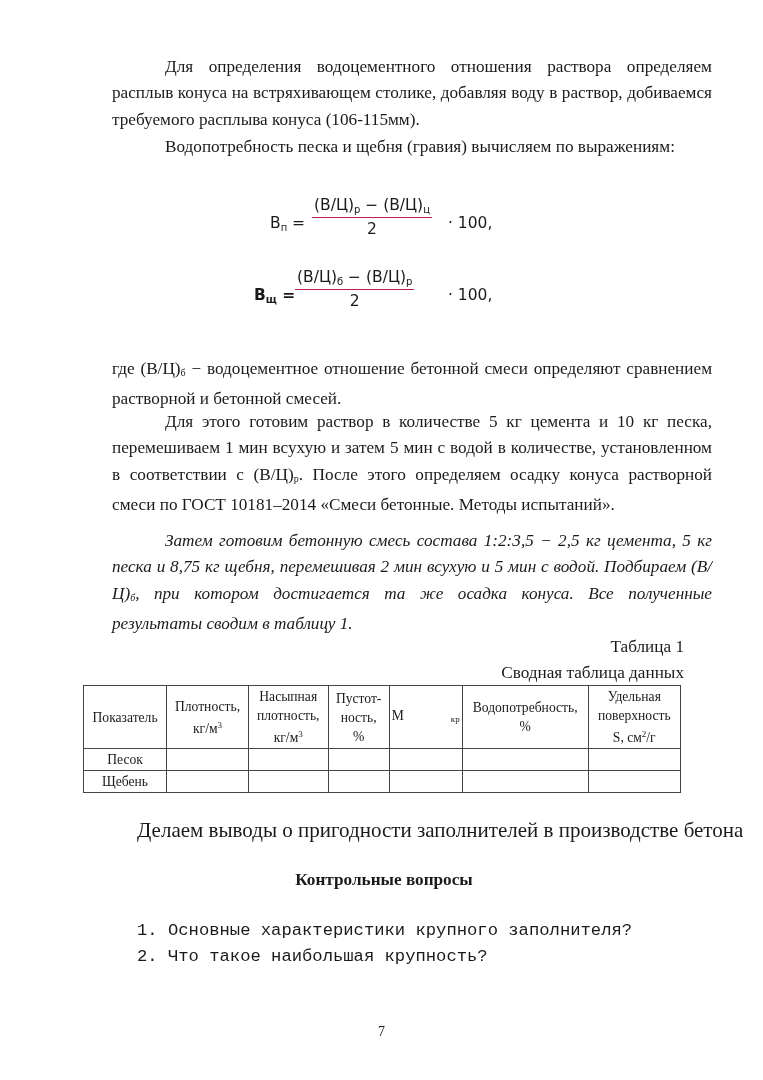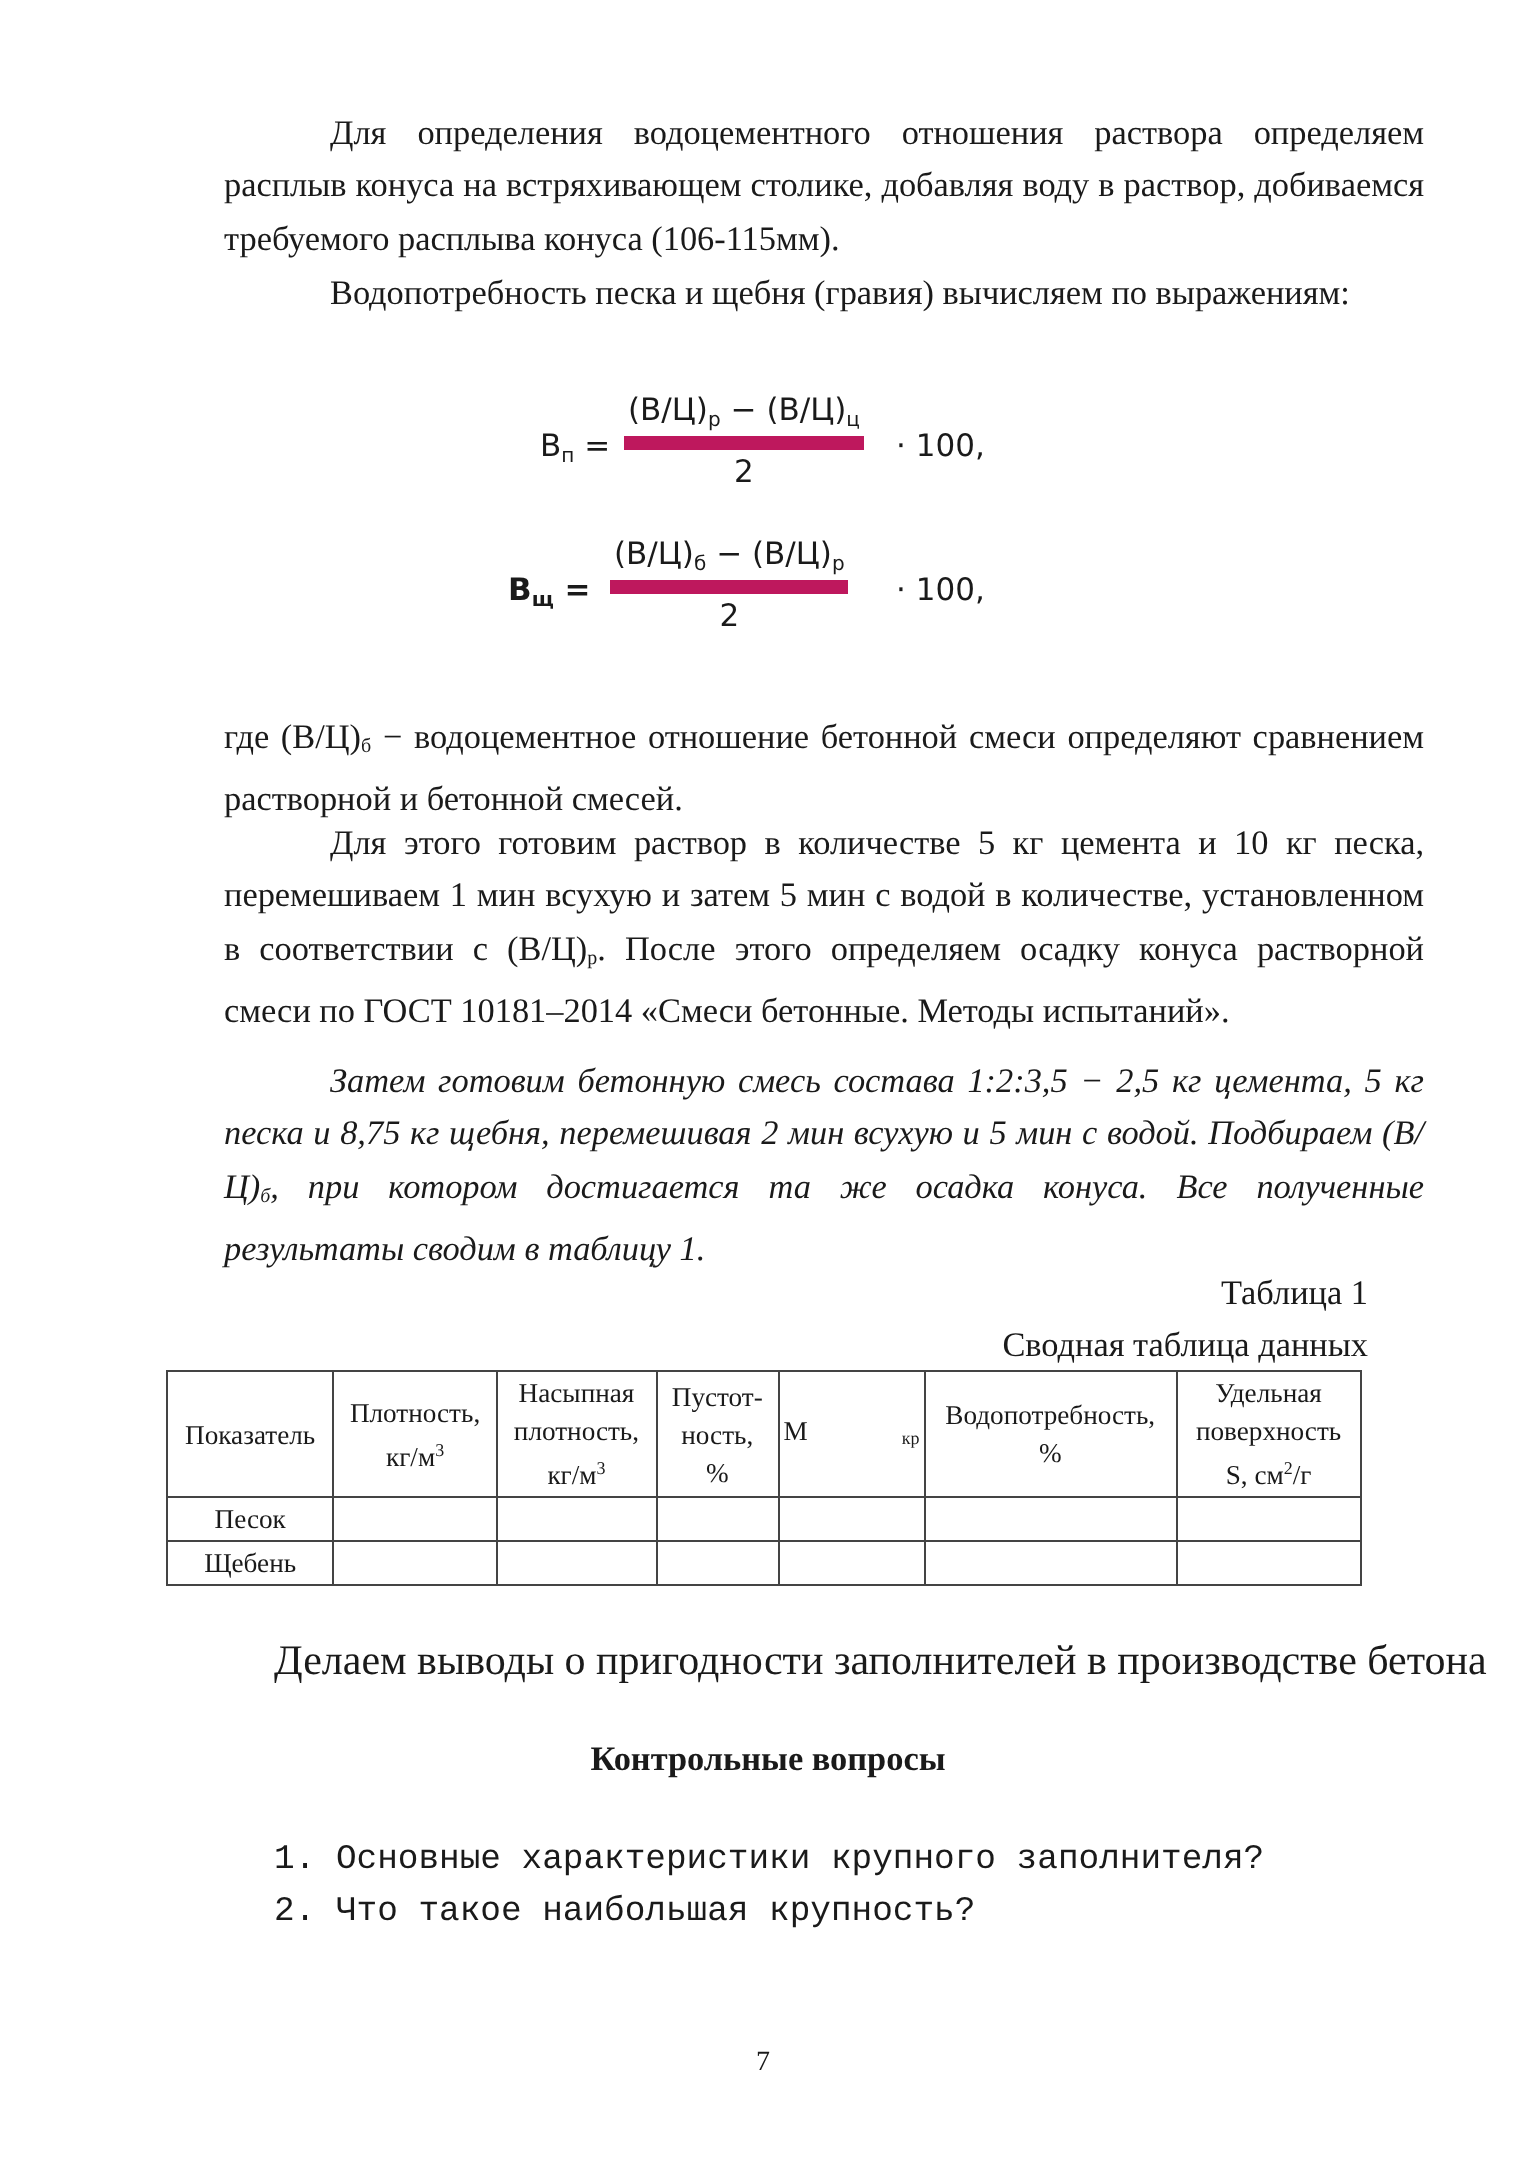--- a/index.html
+++ b/index.html
@@ -13,21 +13,21 @@
       font-size: 17.2px; line-height: 26.4px; text-align: justify; margin: 16px;
     }
     .para.indent { text-indent: 53px; }
     sub.s { font-size: 10px; vertical-align: -2px; }
     .formula {
       position: absolute; left: 0; width: 763px; height: 60px;
       font-family: "DejaVu Sans", sans-serif; font-size: 15.5px;
     }
     .formula .lhs { position: absolute; top: 18px; }
     .formula .frac { position: absolute; top: 0; text-align: center; }
-    .formula .num { display: block; padding: 0 2px 2px 2px; border-bottom: 7px solid #be185d; white-space: nowrap; }
+    .formula .num { display: block; padding: 0 2px 2px 2px; border-bottom: 1px solid #be185d; white-space: nowrap; }
     .formula .den { display: block; padding-top: 2px; }
     .formula .rhs { position: absolute; top: 18px; }
     .formula sub { font-size: 10px; vertical-align: -3px; }
     .caption-right { position: absolute; left: 84px; width: 600px; text-align: right; font-size: 17.2px; top: 637px; }
     .caption-center { position: absolute; left: 84px; width: 600px; text-align: right; font-size: 17.2px; top: 663px; }
     table.data {
       position: absolute; left: 83px; top: 685px; width: 598px;
       border-collapse: collapse; font-size: 13.6px; line-height: 19px;
     }
     table.data th, table.data td {
@@ -56,21 +56,21 @@
     <span class="lhs" style="left:270px;"><span>В</span><sub>п</sub><span> =</span></span>
     <span class="frac" style="left:312px;">
       <span class="num"><span>(В/Ц)</span><sub>р</sub><span> − </span><span>(В/Ц)</span><sub>ц</sub></span>
       <span class="den">2</span>
     </span>
     <span class="rhs" style="left:448px;">· 100,</span>
   </div>
 
   <div class="formula" style="top:268px;">
     <span class="lhs" style="left:254px;font-weight:bold;"><span>В</span><sub>щ</sub><span> =</span></span>
-    <span class="frac" style="left:305px;">
+    <span class="frac" style="left:295px;">
       <span class="num"><span>(В/Ц)</span><sub>б</sub><span> − </span><span>(В/Ц)</span><sub>р</sub></span>
       <span class="den">2</span>
     </span>
     <span class="rhs" style="left:448px;">· 100,</span>
   </div>
 
   <p class="para" style="top:340px;"><span>где (В/Ц)</span><sub class="s">б</sub><span> − водоцементное отношение бетонной смеси определяют сравнением растворной и бетонной смесей.</span></p>
 
   <p class="para indent" style="top:393px;"><span>Для этого готовим раствор в количестве 5 кг цемента и 10 кг песка, перемешиваем 1 мин всухую и затем 5 мин с водой в количестве, установленном в соответствии с (В/Ц)</span><sub class="s">р</sub><span>. После этого определяем осадку конуса растворной смеси по ГОСТ 10181–2014 «Смеси бетонные. Методы испытаний».</span></p>
 

